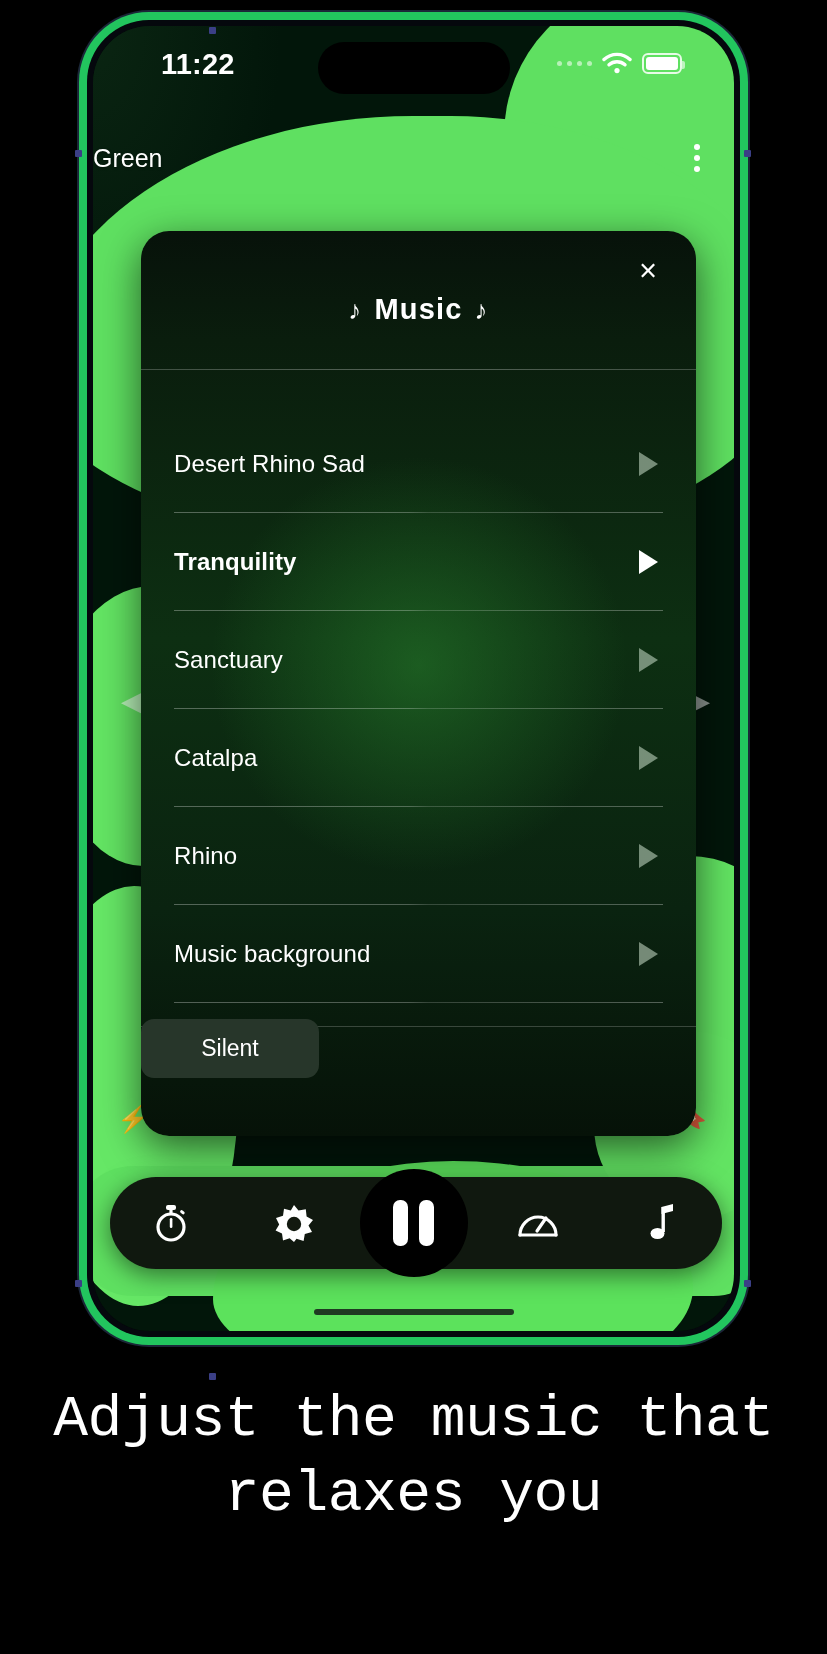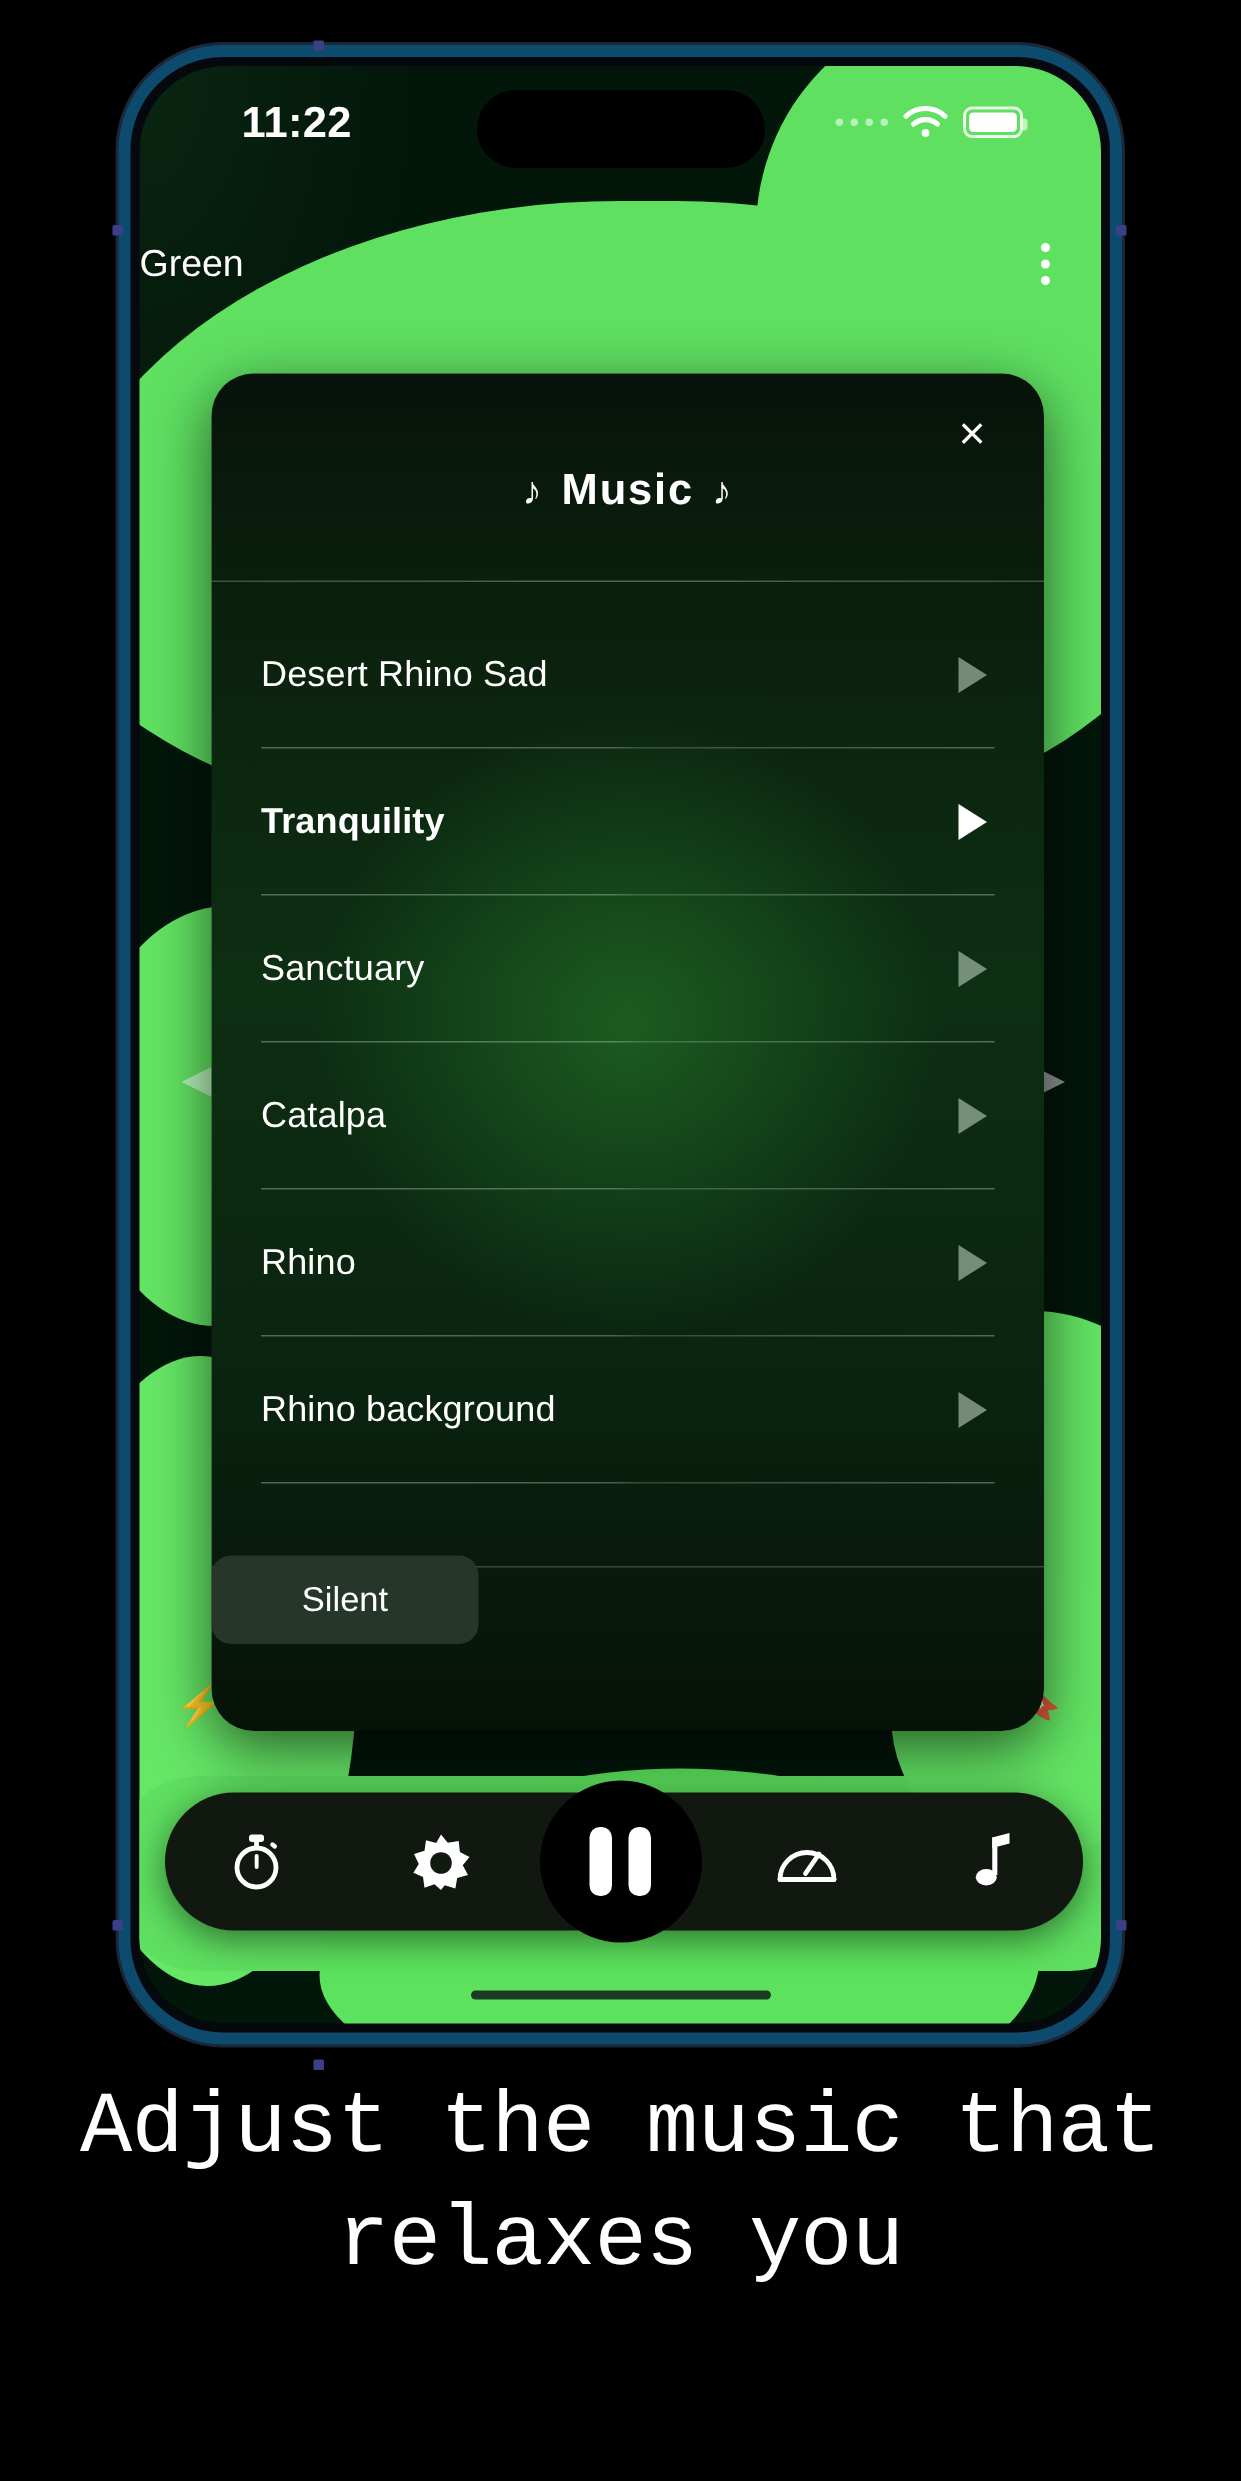--- a/index.html
+++ b/index.html
@@ -6,24 +6,24 @@
   html, body {
     width:827px; height:1654px;
     background:#000;
     font-family:"Liberation Sans", sans-serif;
     overflow:hidden;
   }
   .stage { position:relative; width:827px; height:1654px; background:#000; }
 
   
   .phone-frame {
-    position:absolute; left:79px; top:30px;
+    position:absolute; left:79px; top:12px;
     width:669px; height:1333px;
     border-radius:70px;
-    background:#0c4a6e;
+    background:#22c55e;
     box-shadow:0 0 0 2px #1b2738;
     overflow:hidden;
   }
   .phone-bezel {
     position:absolute; left:8px; top:8px; right:8px; bottom:8px;
     border-radius:62px;
     background:#05080d;
     overflow:hidden;
   }
   .phone-screen {
@@ -147,21 +147,21 @@
     text-align:center; font-weight:300;
   }
   .modal-title {
     position:absolute; left:0; top:62px; width:100%; text-align:center;
     color:#fff; font-size:29px; font-weight:700; letter-spacing:1.2px;
   }
   .modal-title .note { font-weight:400; font-size:26px; margin:0 12px; display:inline-block; }
   .head-rule { position:absolute; left:0; right:0; top:138px; height:1px;
     background:linear-gradient(90deg, rgba(255,255,255,.22), rgba(255,255,255,.30), rgba(255,255,255,.22)); }
 
-  .track-list { position:relative; padding:12px 0 0 0; }
+  .track-list { position:relative; padding:12px 0 0 0;margin-top:32px; }
   .track {
     position:relative; height:98px; display:flex; align-items:center;
     padding:0 36px 0 33px;
   }
   .track-name { flex:1; color:#fff; font-size:24px; font-weight:400; letter-spacing:.1px; }
   .track.selected .track-name { font-weight:700; }
   .play-tri {
     width:0; height:0; border-top:12px solid transparent; border-bottom:12px solid transparent;
     border-left:19px solid rgba(205,225,205,.55); margin-right:2px;
   }
@@ -293,21 +293,21 @@
               <span class="track-name">Catalpa</span>
               <span class="play-tri"></span>
               <span class="track-divider"></span>
             </div>
             <div class="track">
               <span class="track-name">Rhino</span>
               <span class="play-tri"></span>
               <span class="track-divider"></span>
             </div>
             <div class="track">
-              <span class="track-name">Rhino background</span>
+              <span class="track-name">Music background</span>
               <span class="play-tri"></span>
               <span class="track-divider"></span>
             </div>
           </div>
           <div class="list-end-rule" style="top:795px;"></div>
 
           <div class="silent-wrap">
             <div class="silent-btn">Silent</div>
           </div>
         </div>

